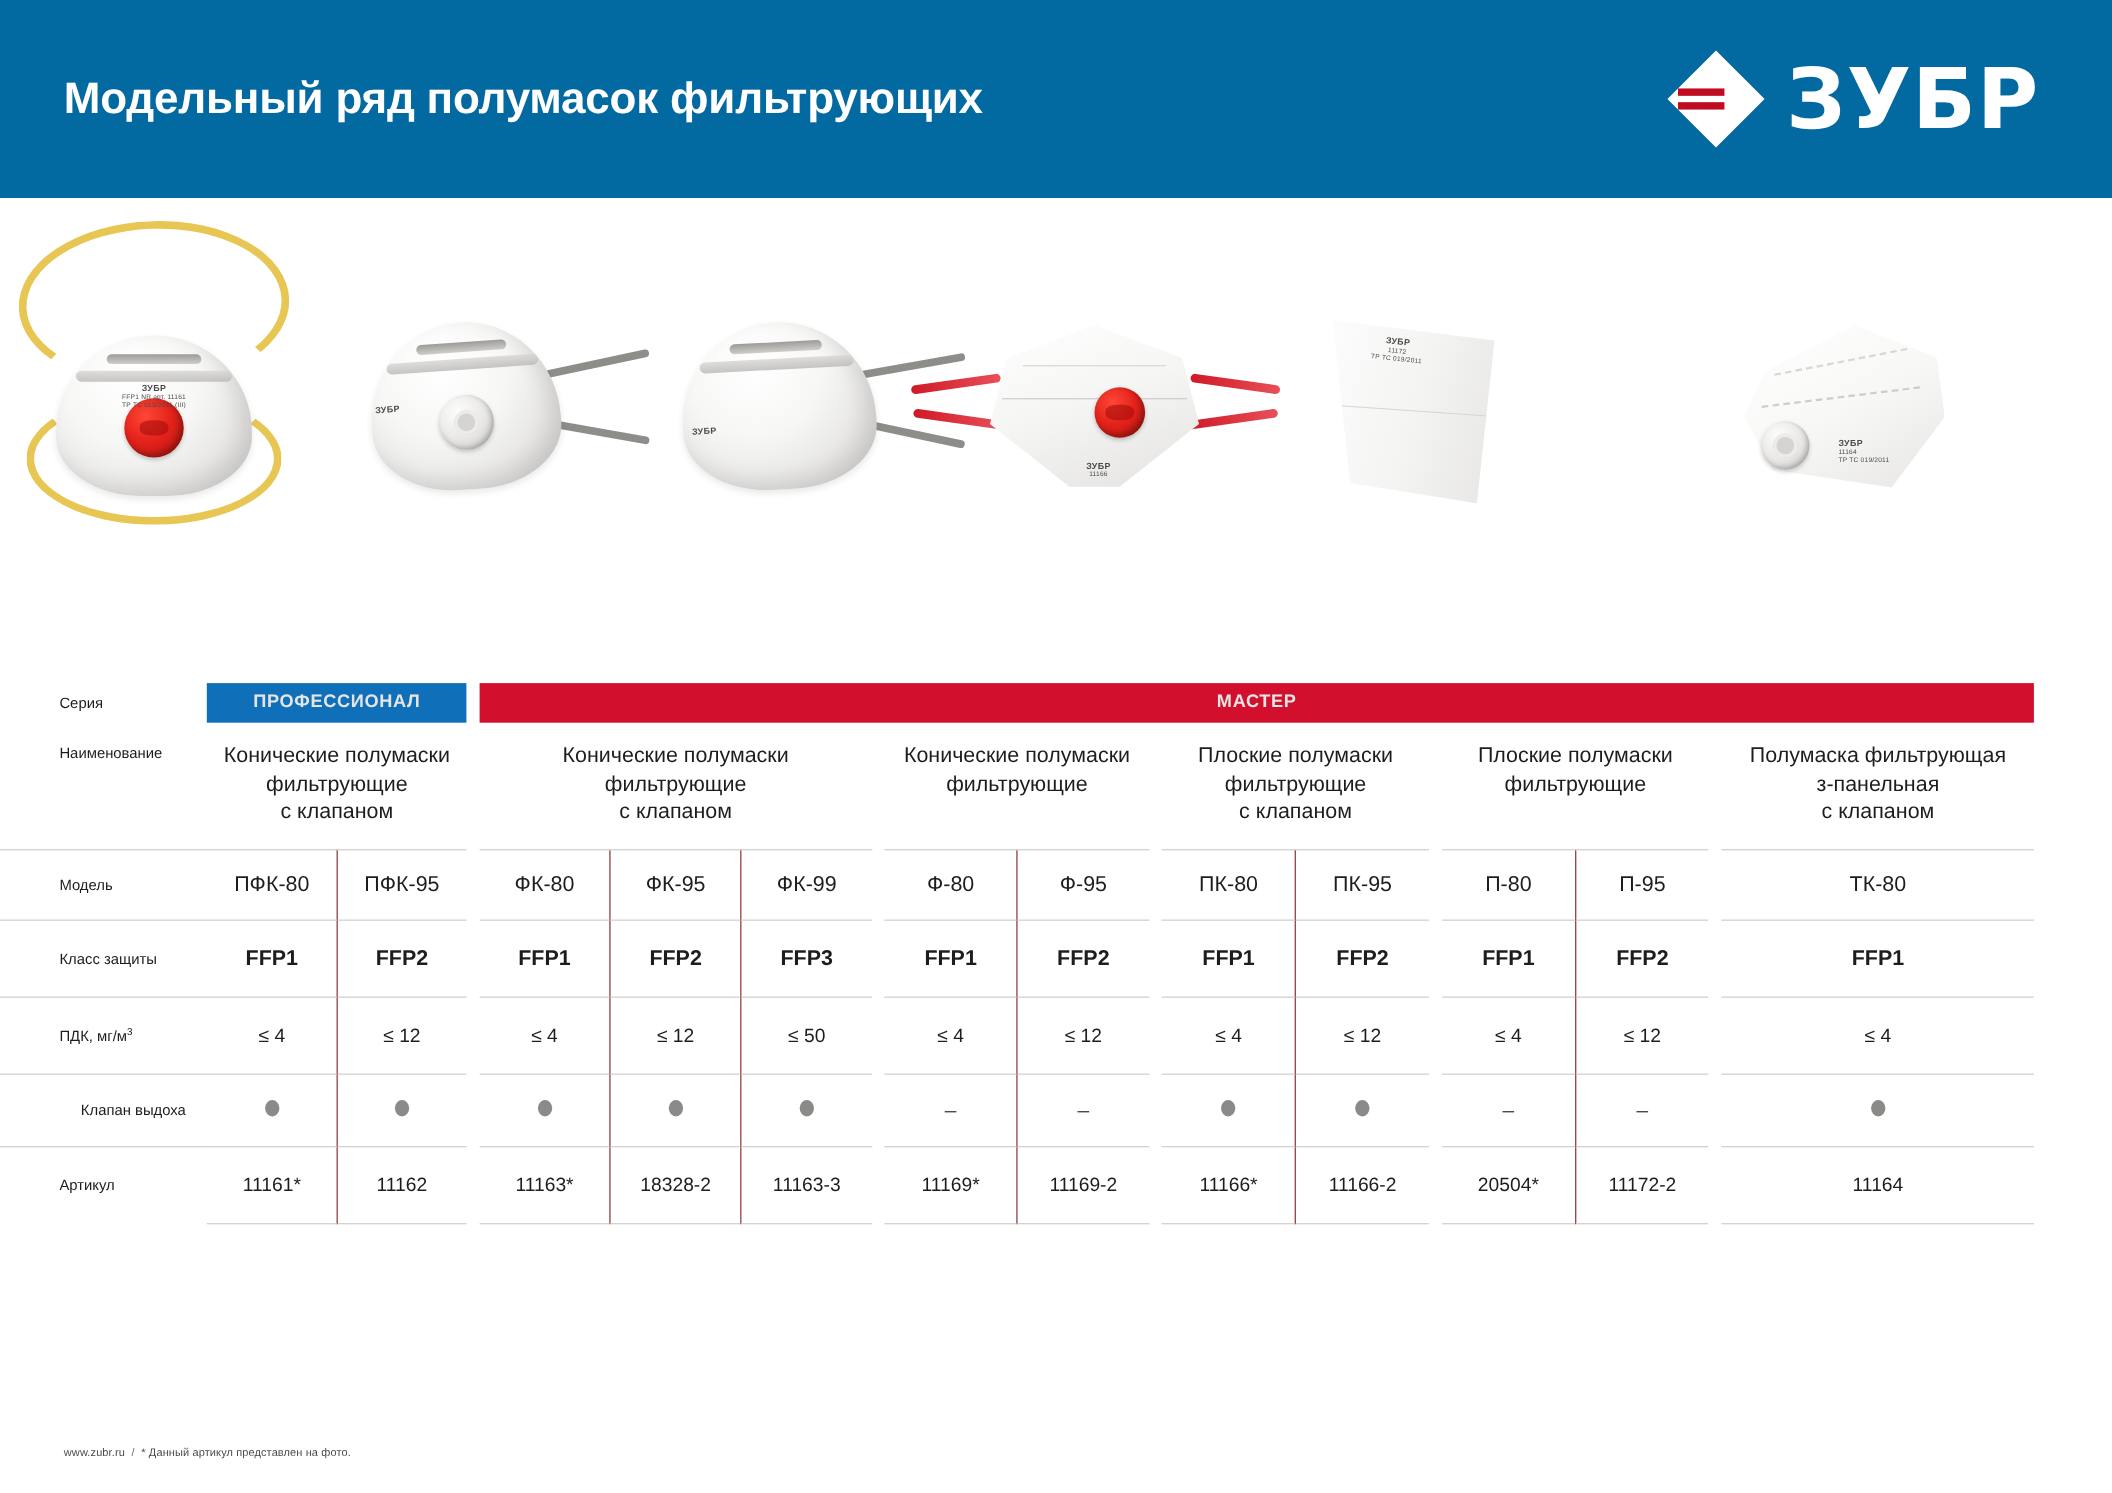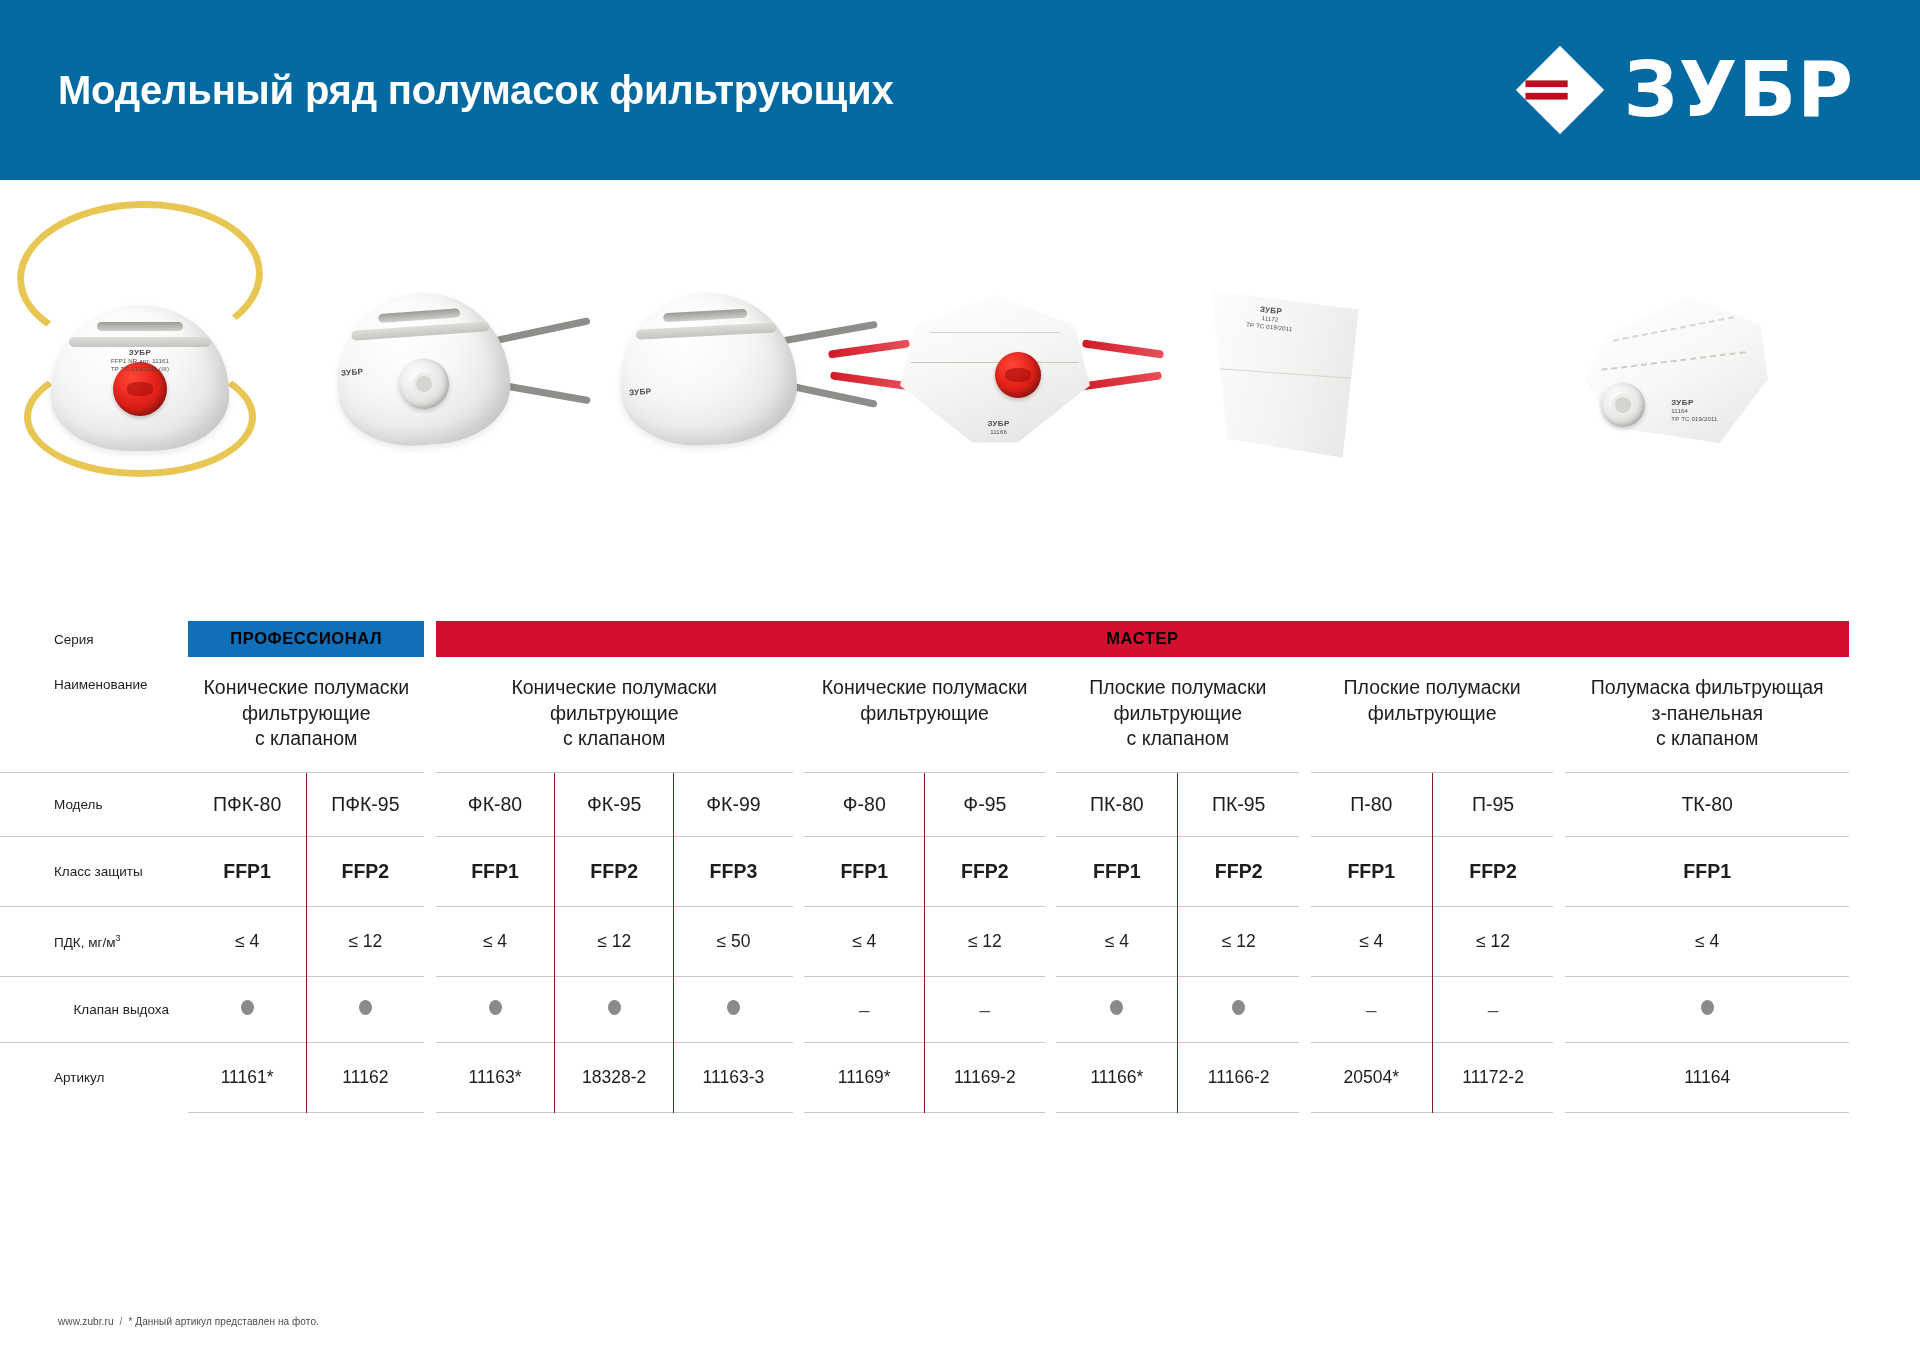--- a/index.html
+++ b/index.html
@@ -244,21 +244,21 @@
     color: #1d1d1b;
     text-align: left;
     font-weight: normal;
     white-space: nowrap;
   }
   .lbl sup { font-size: 9px; }
 
   .series-badge {
     display: block;
     text-align: center;
-    color: #000000;
+    color: #e5e5e5;
     font-weight: bold;
     font-size: 16.5px;
     letter-spacing: .6px;
     padding: 8px 0 9px;
   }
   .badge-pro { background: #0f6fb9; }
   .badge-master { background: #d2102e; }
 
   .name-cell {
     text-align: center;

